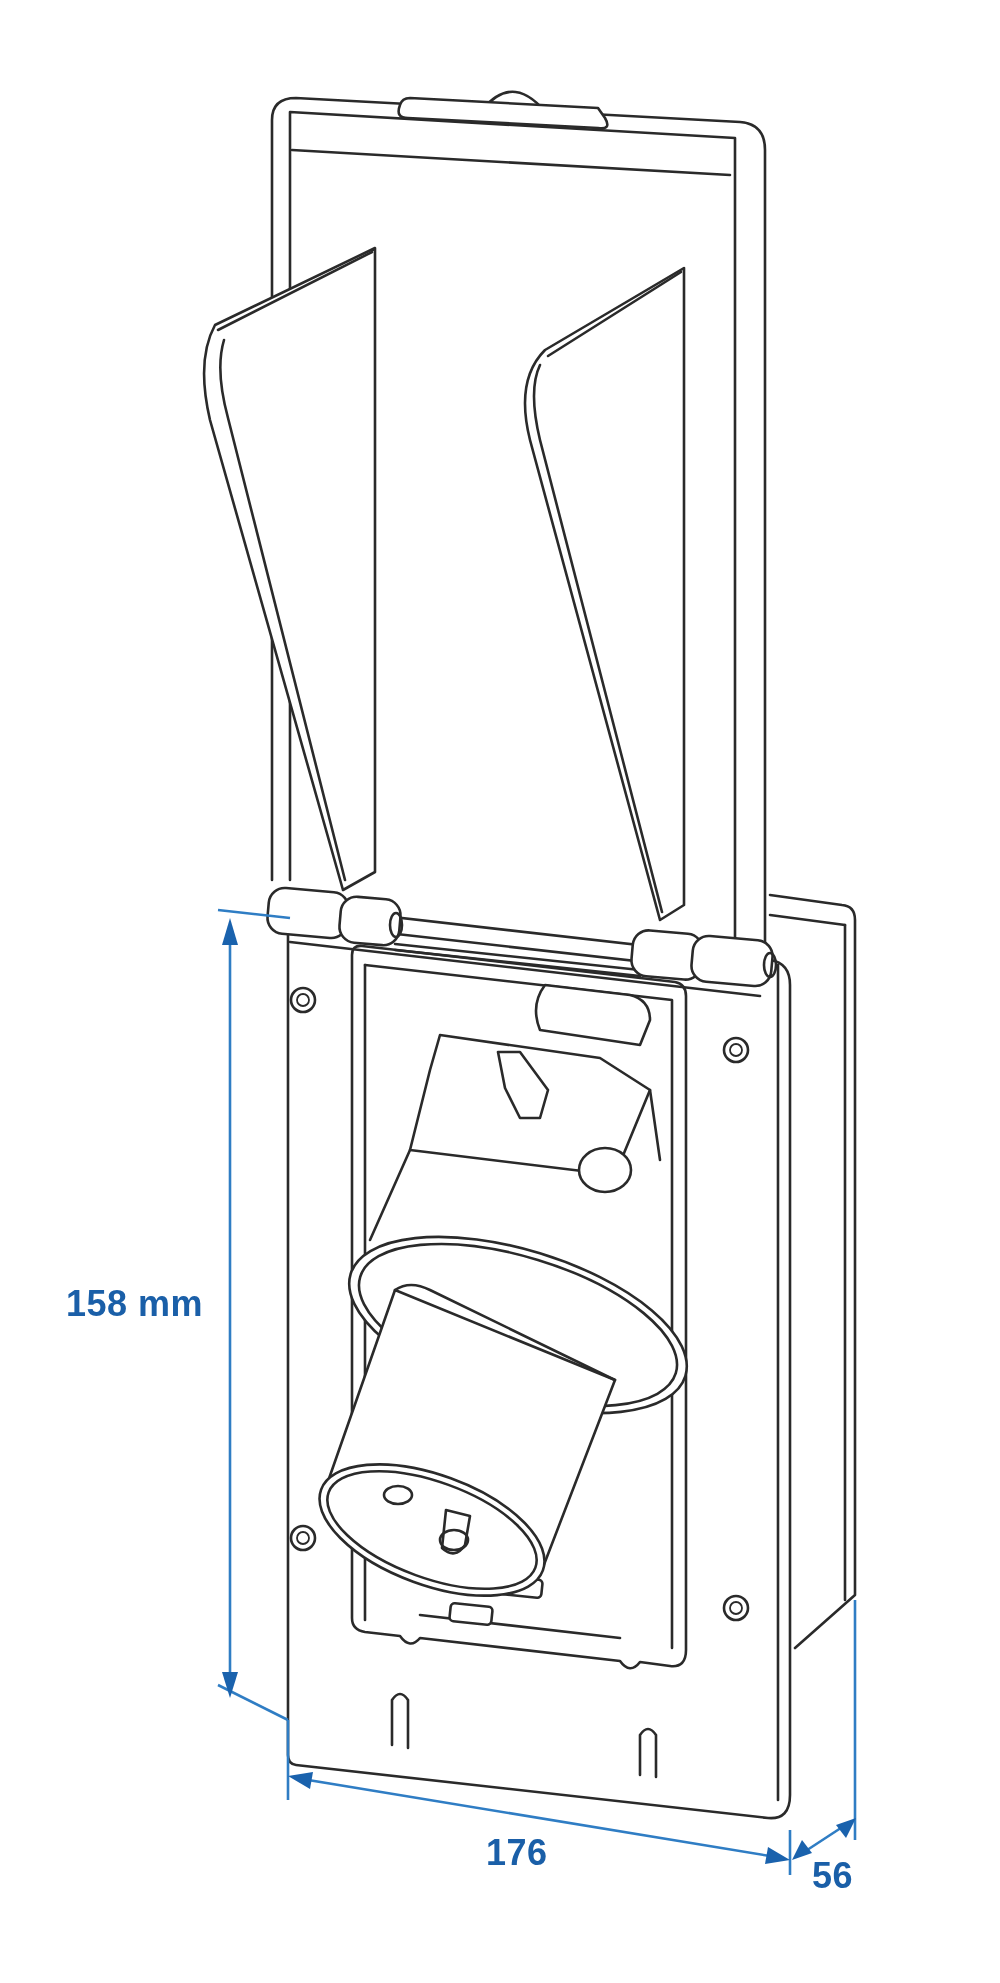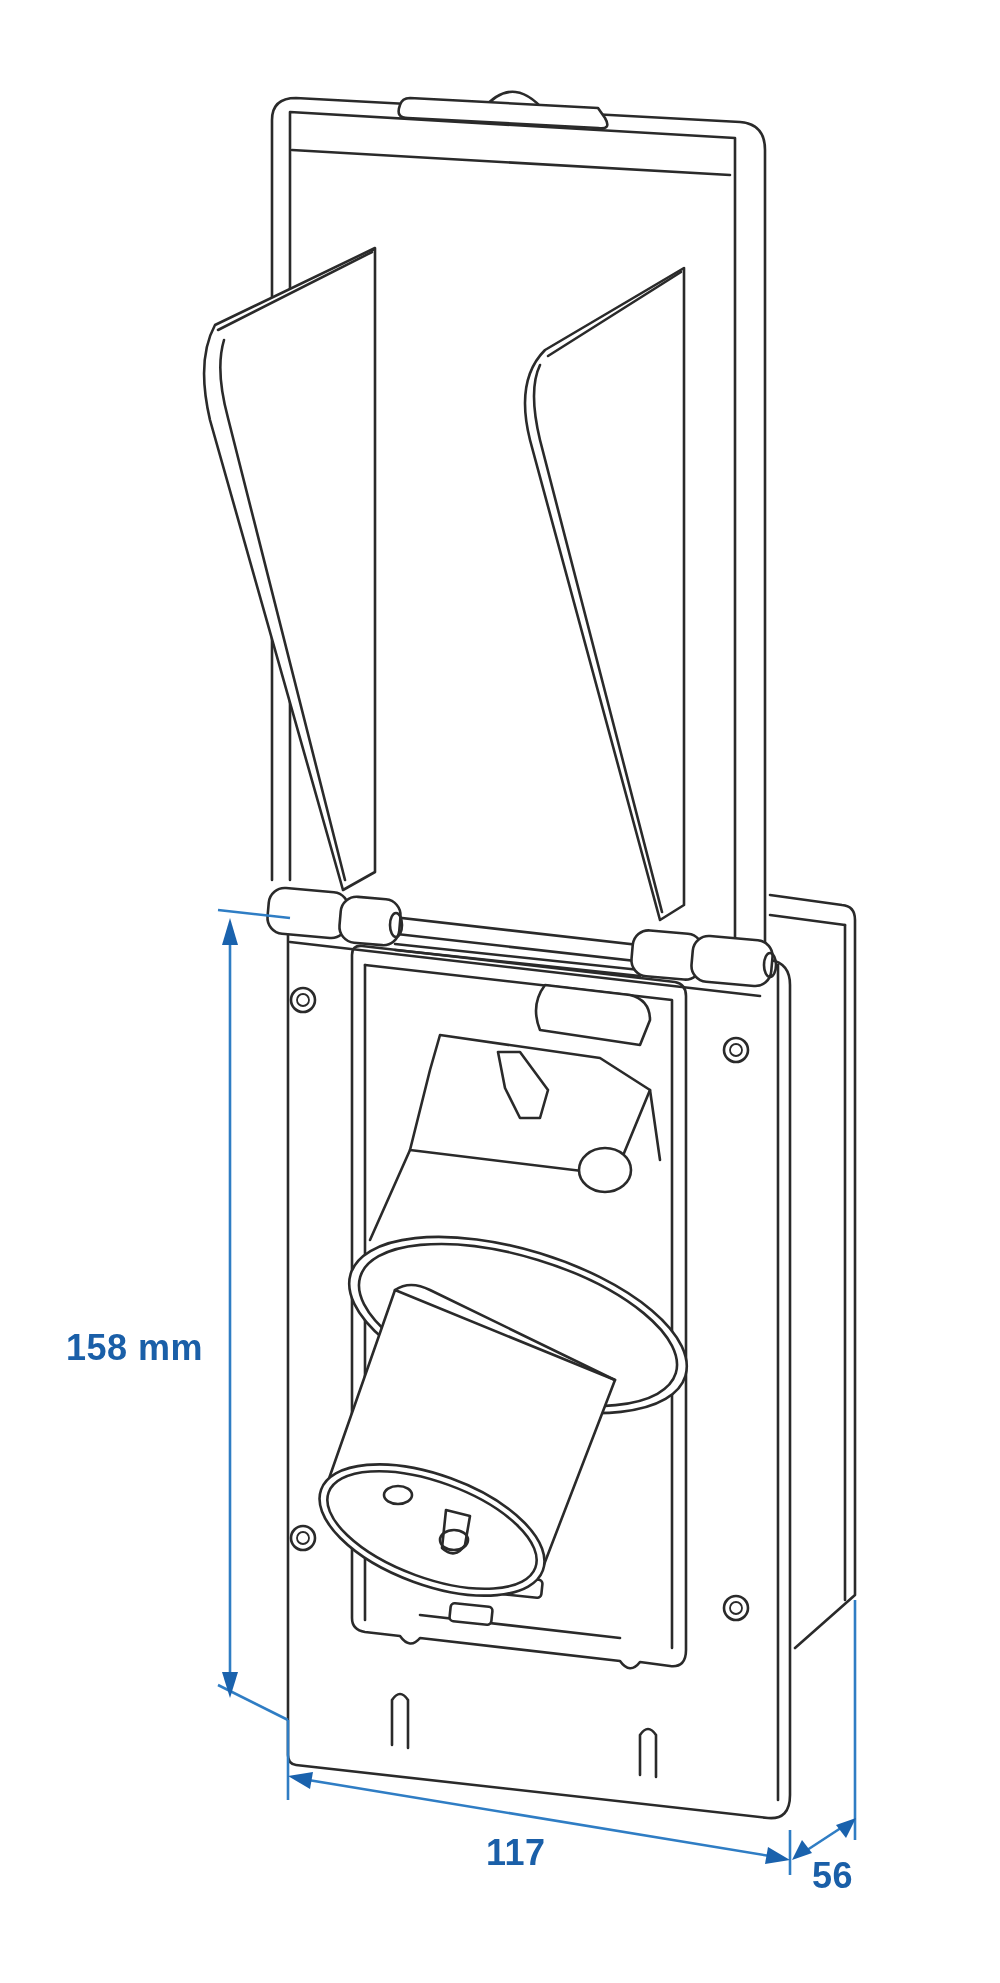--- a/index.html
+++ b/index.html
@@ -139,15 +139,15 @@
     <polygon class="arrow" points="790,1860 765,1864 768,1847"></polygon>
   </g>
   <g>
     <line class="dim" x1="855" y1="1600" x2="855" y2="1840"></line>
     <line class="dim" x1="798" y1="1856" x2="850" y2="1822"></line>
     <polygon class="arrow" points="792,1860 802,1840 812,1853"></polygon>
     <polygon class="arrow" points="856,1818 846,1838 836,1825"></polygon>
   </g>
 </svg>
 
-<div class="label" style="left:66px; top:1283px;margin-top:44px;">158 mm</div>
-<div class="label" style="left:486px; top:1832px;">117</div>
+<div class="label" style="left:66px; top:1283px;">158 mm</div>
+<div class="label" style="left:486px; top:1832px;">176</div>
 <div class="label" style="left:812px; top:1855px;">56</div>
 
 </body></html>

